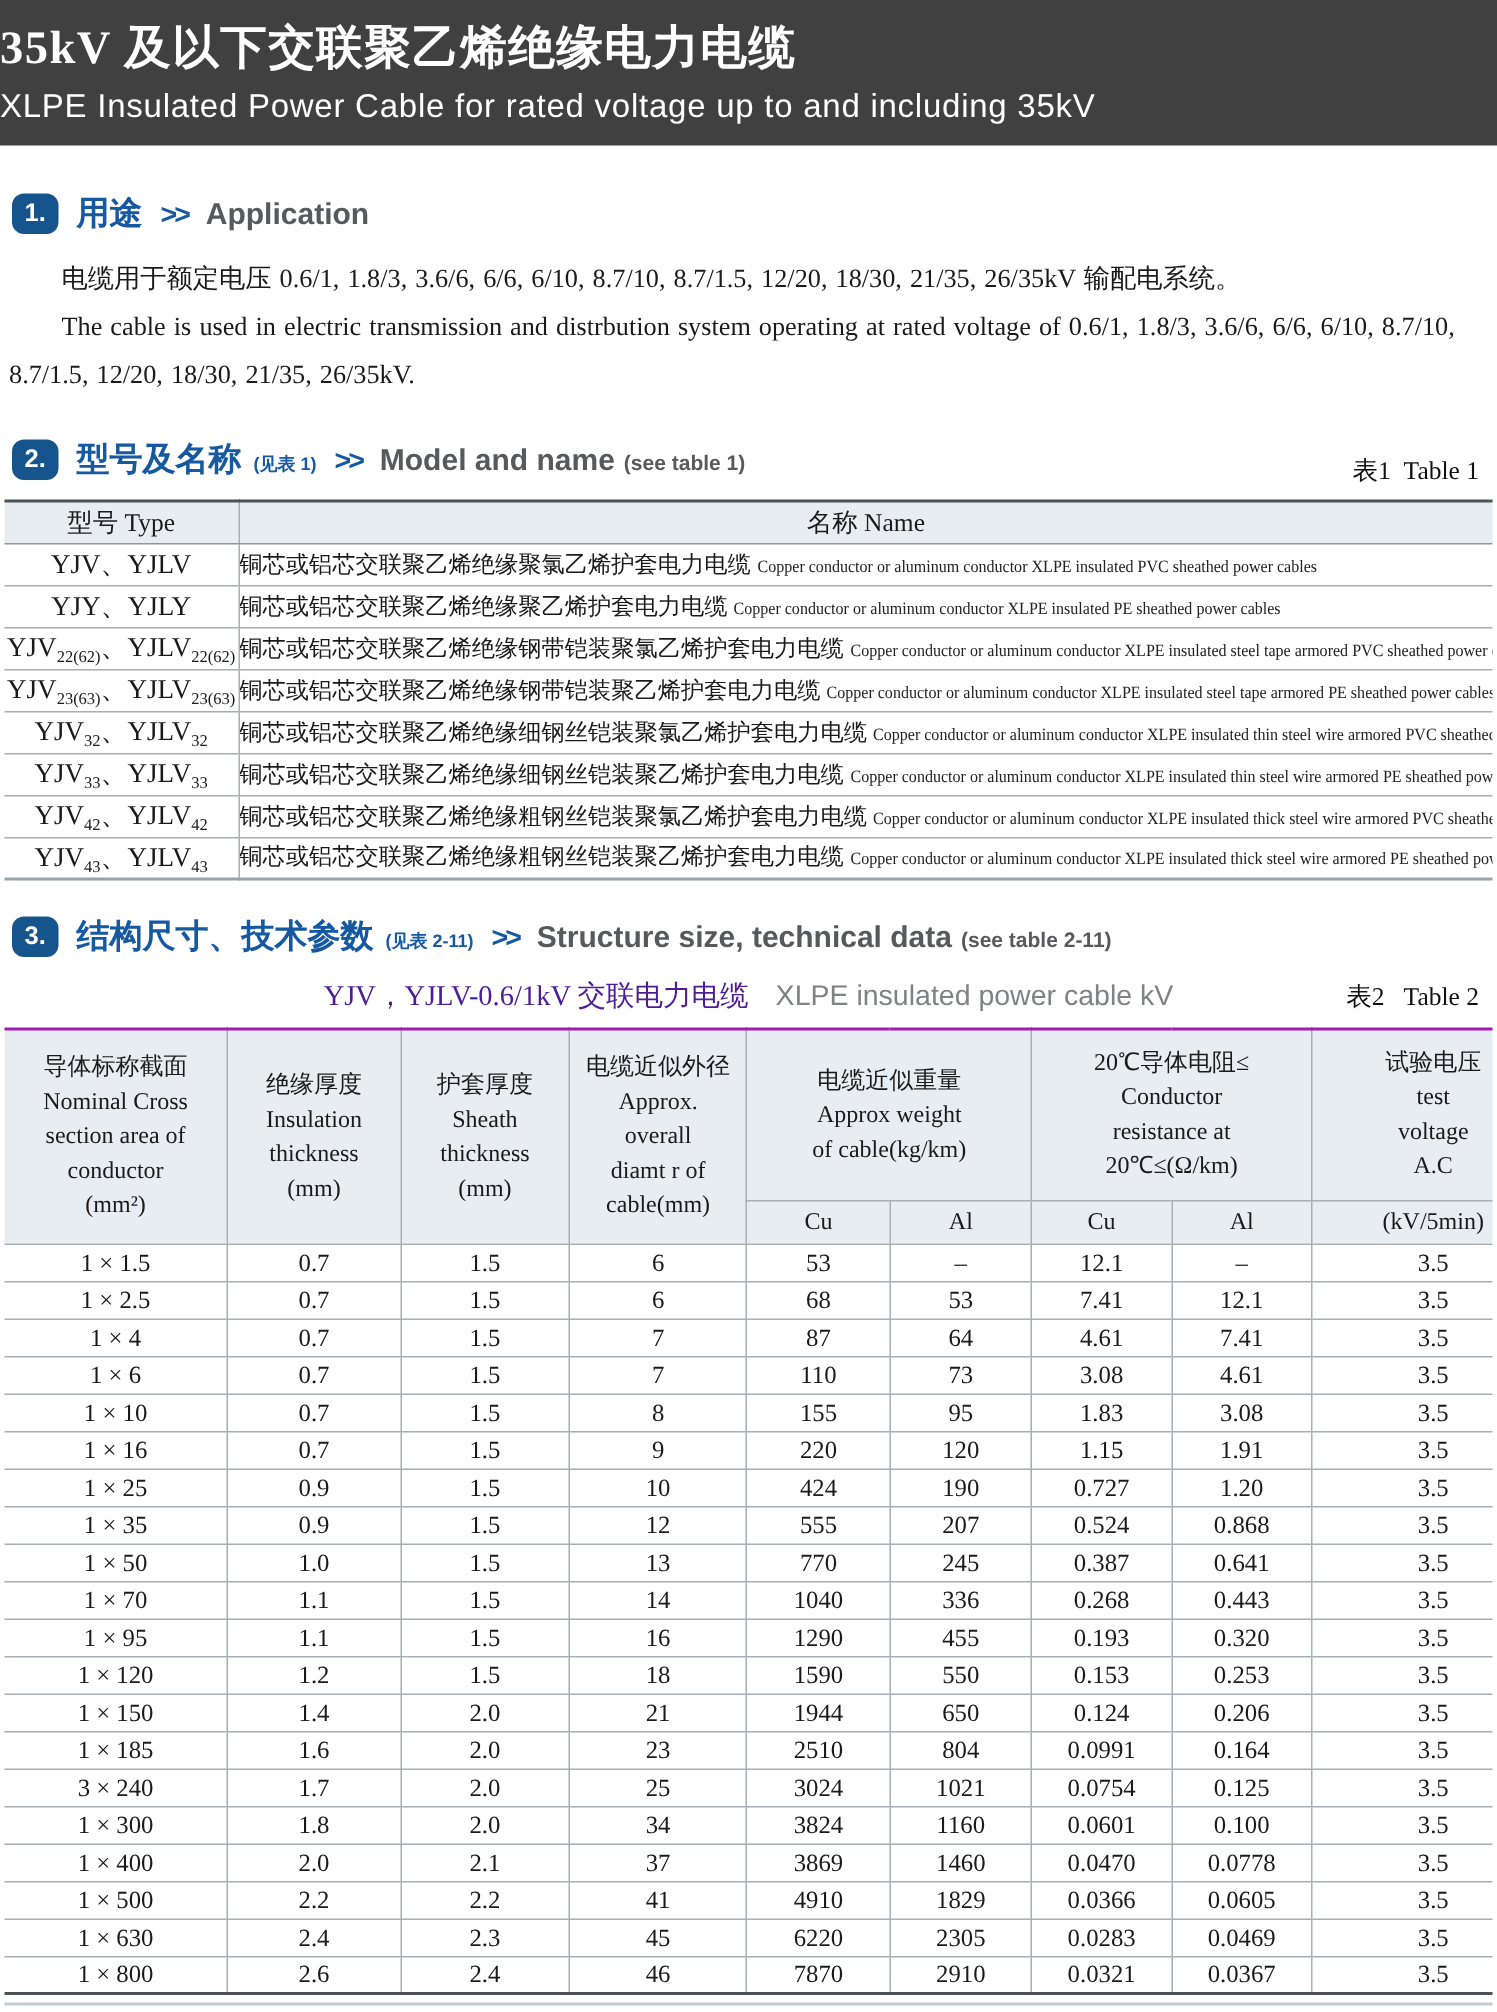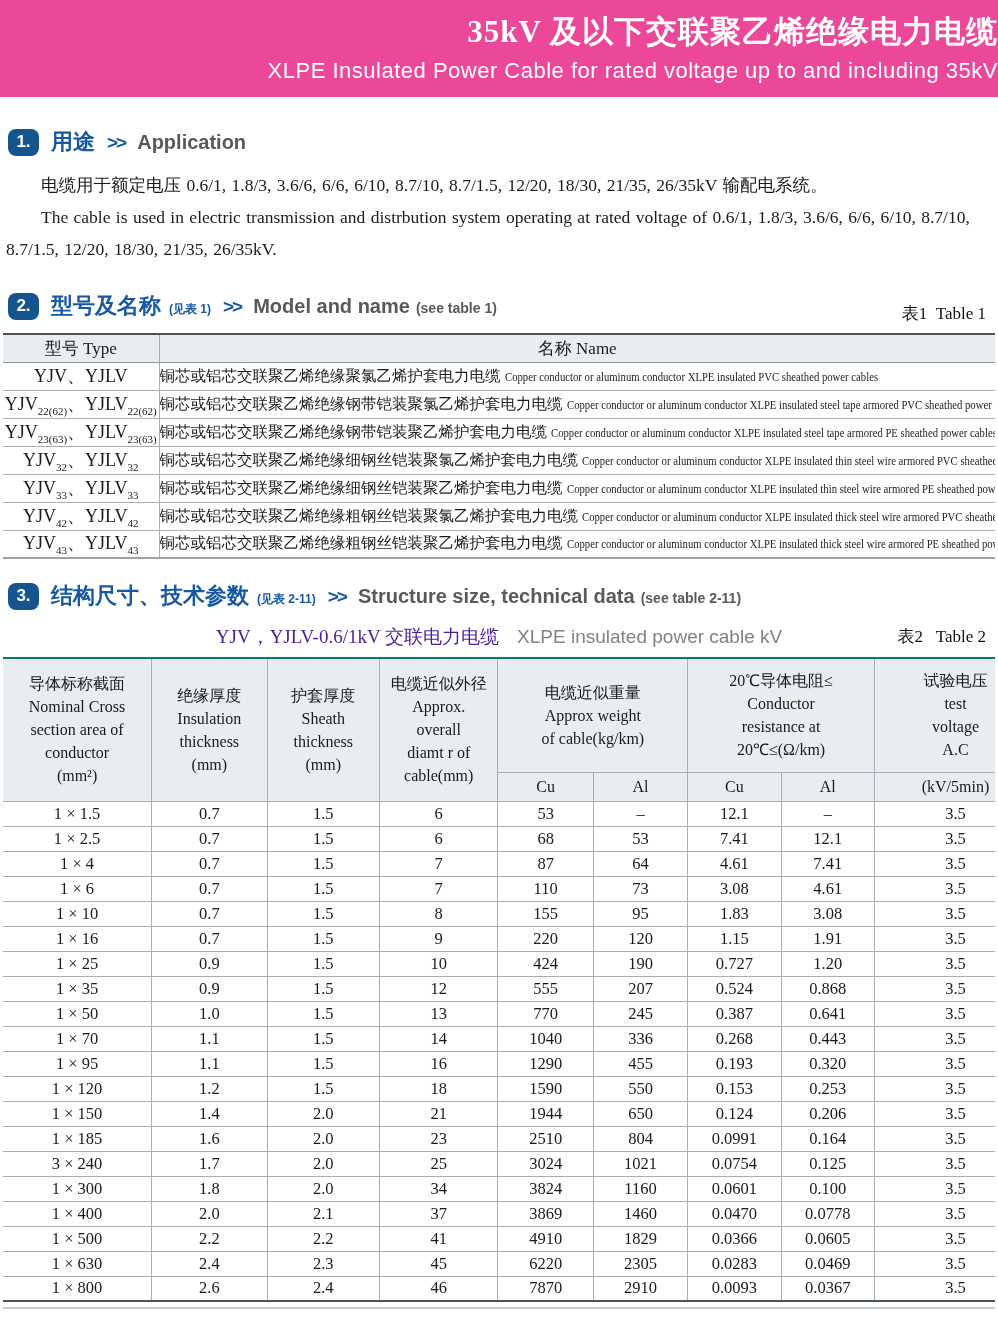--- a/index.html
+++ b/index.html
@@ -5,23 +5,23 @@
   * { box-sizing: border-box; margin: 0; padding: 0; }
   html, body { background: #ffffff; }
   body {
     width: 998px;
     font-family: "Liberation Serif", serif;
     color: #1a1a1a;
   }
 
   
   .banner {
-    background: #ec4899;
+    background: #404040;
     color: #ffffff;
-    text-align: right;
+    text-align: left;
     padding: 11px 0 13px;
   }
   .banner-zh {
     font-family: "Liberation Serif", serif;
     font-weight: bold;
     font-size: 31px;
     letter-spacing: 1px;
   }
   .banner-en {
     font-family: "Liberation Sans", sans-serif;
@@ -155,21 +155,21 @@
   .t2-subtitle .sub-en {
     font-family: "Liberation Sans", sans-serif;
     font-size: 19px;
     color: #808285;
     margin-left: 14px;
   }
   .t2-subtitle .table-ref { bottom: 0; }
 
   
   .t2-wrap { margin: 6px 3px 0; }
-  .t2 { border-top: 2px solid #0f766e; border-bottom: 2px solid #4c5257; }
+  .t2 { border-top: 2px solid #a21caf; border-bottom: 2px solid #4c5257; }
   .t2 th, .t2 td {
     border: 1px solid #a8aeb3;
     font-weight: normal;
     text-align: center;
     padding: 0;
   }
   .t2 th:first-child, .t2 td:first-child { border-left: none; }
   .t2 th:last-child, .t2 td:last-child { border-right: none; padding-left: 41px; }
   .t2 thead th {
     background: #E8EDF1;
@@ -232,20 +232,24 @@
     <thead>
       <tr>
         <th>型号  Type</th>
         <th>名称  Name</th>
       </tr>
     </thead>
     <tbody>
         <tr>
           <td class="t1-type"><span>YJV</span>、<span>YJLV</span></td>
           <td class="t1-name"><span class="name-zh">铜芯或铝芯交联聚乙烯绝缘聚氯乙烯护套电力电缆</span><span class="name-en">Copper conductor or aluminum conductor XLPE insulated PVC sheathed power cables</span></td>
+        </tr>
+        <tr>
+          <td class="t1-type"><span>YJY</span>、<span>YJLY</span></td>
+          <td class="t1-name"><span class="name-zh">铜芯或铝芯交联聚乙烯绝缘聚乙烯护套电力电缆</span><span class="name-en">Copper conductor or aluminum conductor XLPE insulated PE sheathed power cables</span></td>
         </tr>
         <tr>
           <td class="t1-type"><span>YJV</span><sub>22(62)</sub>、<span>YJLV</span><sub>22(62)</sub></td>
           <td class="t1-name"><span class="name-zh">铜芯或铝芯交联聚乙烯绝缘钢带铠装聚氯乙烯护套电力电缆</span><span class="name-en">Copper conductor or aluminum conductor XLPE insulated steel tape armored PVC sheathed power cables</span></td>
         </tr>
         <tr>
           <td class="t1-type"><span>YJV</span><sub>23(63)</sub>、<span>YJLV</span><sub>23(63)</sub></td>
           <td class="t1-name"><span class="name-zh">铜芯或铝芯交联聚乙烯绝缘钢带铠装聚乙烯护套电力电缆</span><span class="name-en">Copper conductor or aluminum conductor XLPE insulated steel tape armored PE sheathed power cables</span></td>
         </tr>
         <tr>
@@ -544,20 +548,20 @@
           <td>0.0469</td>
           <td>3.5</td>
         </tr>
         <tr>
           <td>1 × 800</td>
           <td>2.6</td>
           <td>2.4</td>
           <td>46</td>
           <td>7870</td>
           <td>2910</td>
-          <td>0.0093</td>
+          <td>0.0321</td>
           <td>0.0367</td>
           <td>3.5</td>
         </tr>
       </tbody>
   </table>
 </div>
 <div class="t2-afterline"></div>
 
 </body></html>

